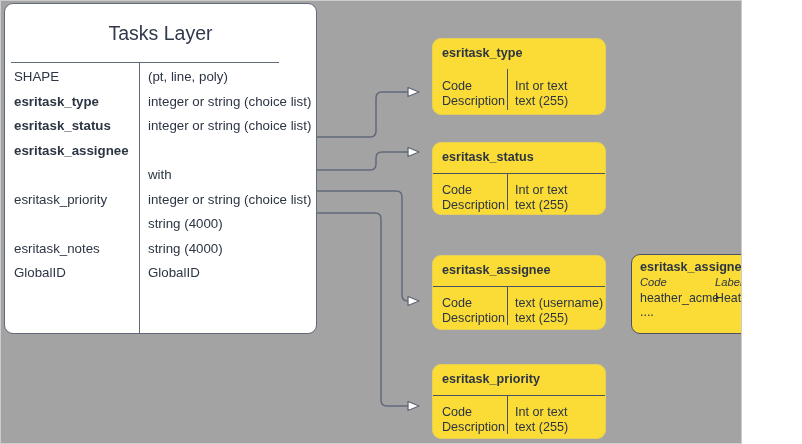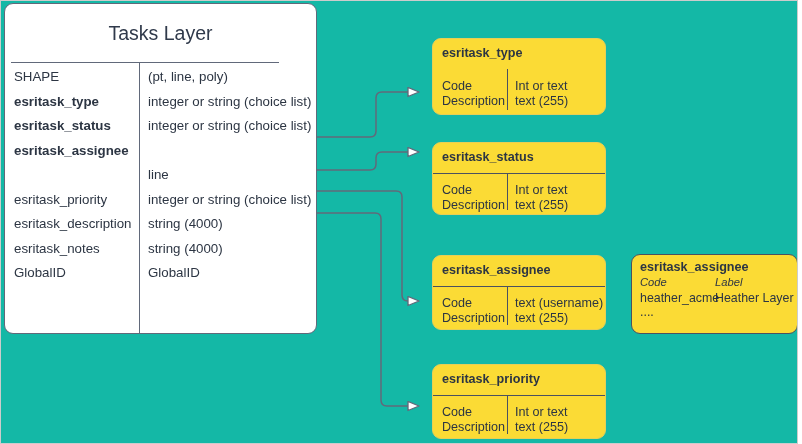--- a/index.html
+++ b/index.html
@@ -5,23 +5,23 @@
   html, body {
     margin: 0;
     padding: 0;
     background: #ffffff;
   }
   body {
     font-family: "Liberation Sans", sans-serif;
   }
   #canvas {
     position: relative;
-    width: 798px;
+    width: 742px;
     height: 444px;
-    background: #14b8a6;
+    background: #a3a3a3;
     border: 1px solid #cccccc;
     box-sizing: border-box;
     overflow: hidden;
     padding-left: 12px;
   }
   #wires {
     position: absolute;
     left: 0;
     top: 0;
     width: 802px;
@@ -243,28 +243,27 @@
         <span class="ftype">integer or string (choice list)</span>
       </div>
       <div class="field-row bold">
         <span class="fname">esritask_status</span>
         <span class="ftype">integer or string (choice list)</span>
       </div>
       <div class="field-row bold">
         <span class="fname">esritask_assignee</span>
       </div>
       <div class="field-row">
-        <span class="ftype">line</span>
+        <span class="ftype">with</span>
       </div>
       <div class="field-row">
         <span class="fname">esritask_priority</span>
         <span class="ftype">integer or string (choice list)</span>
       </div>
       <div class="field-row">
-        <span class="fname">esritask_description</span>
         <span class="ftype">string (4000)</span>
       </div>
       <div class="field-row">
         <span class="fname">esritask_notes</span>
         <span class="ftype">string (4000)</span>
       </div>
       <div class="field-row">
         <span class="fname">GlobalID</span>
         <span class="ftype">GlobalID</span>
       </div>

